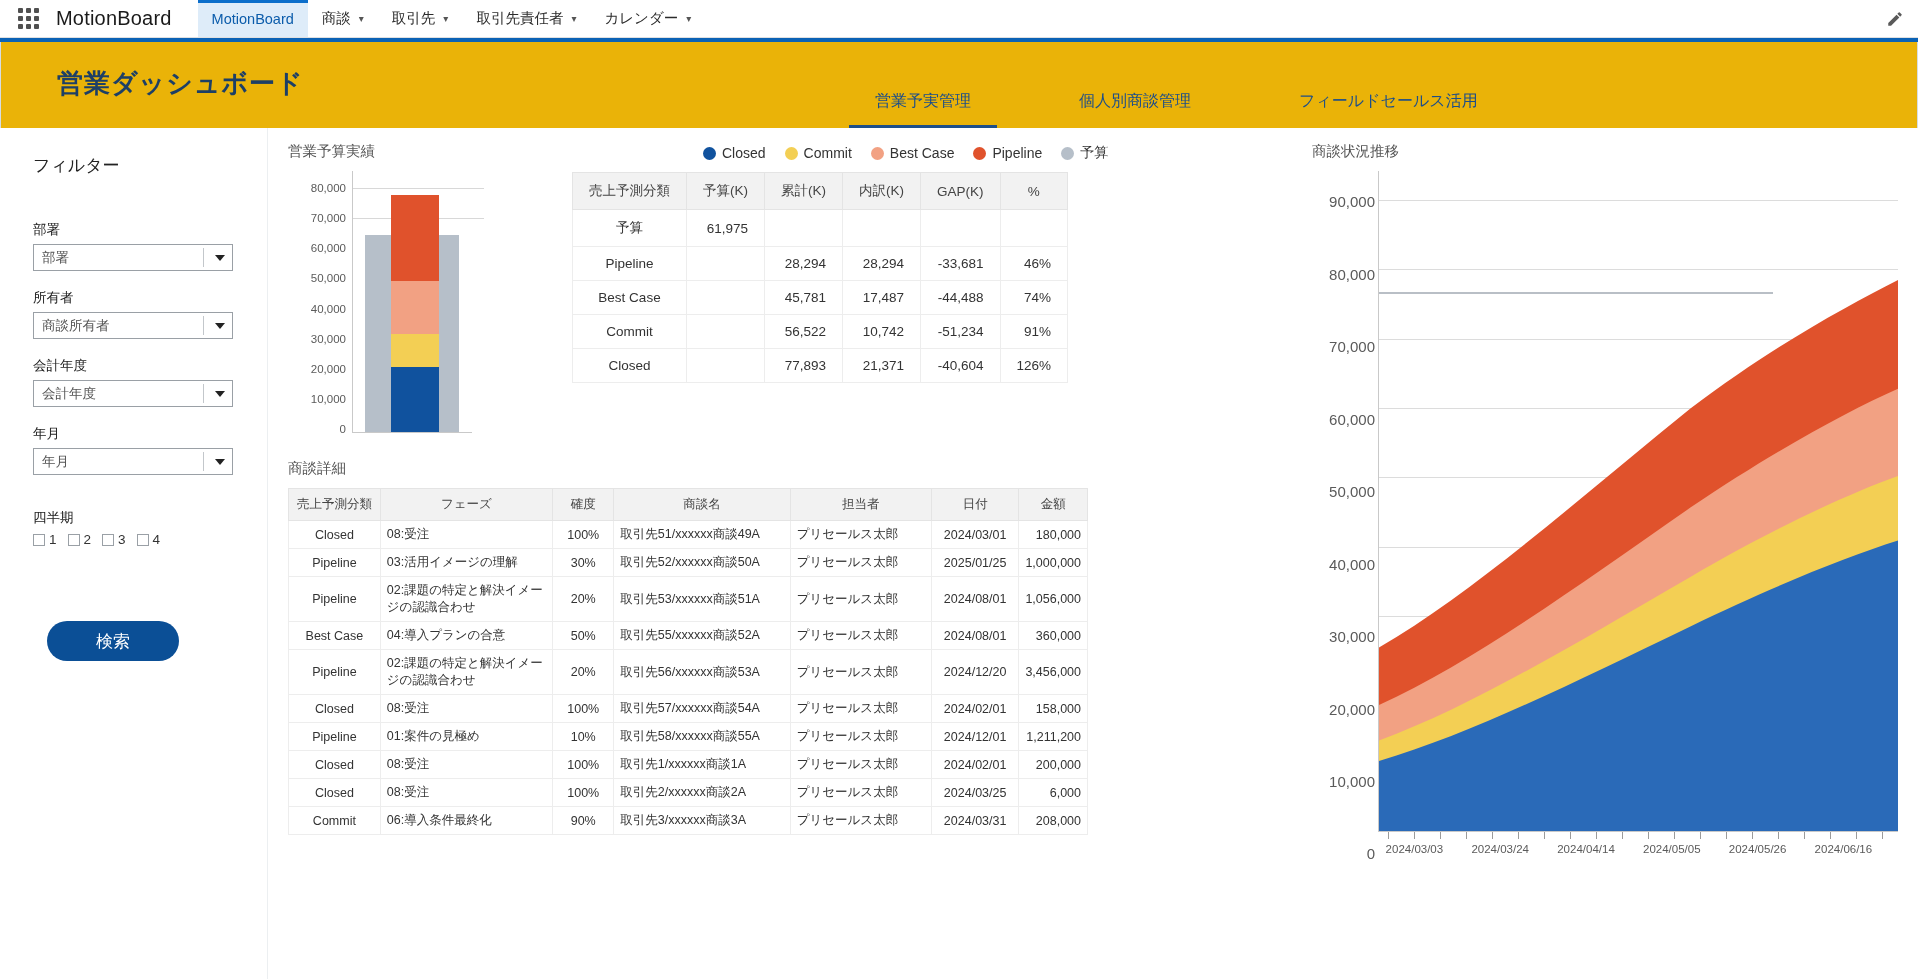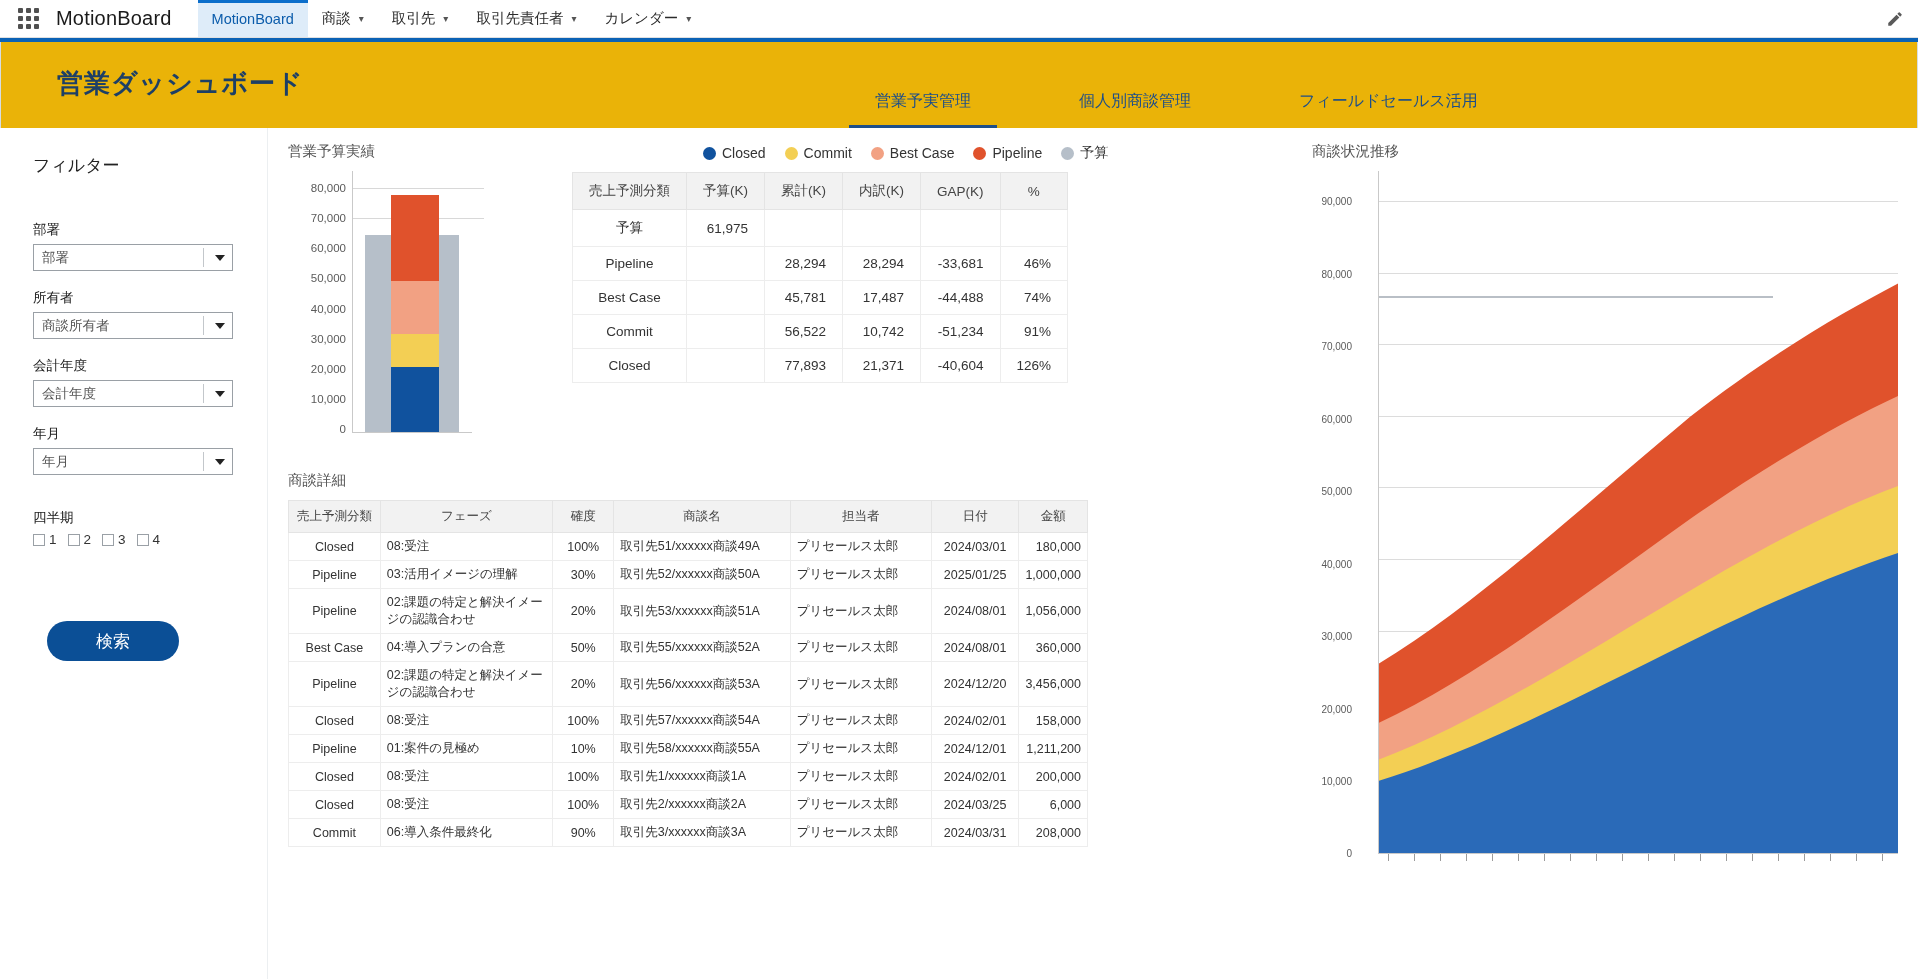--- a/index.html
+++ b/index.html
@@ -100,35 +100,35 @@
   .fctable th {
     background:#f2f2f2; color:#444; font-weight:normal; padding:9px 16px;
     border:1px solid #e4e4e4; white-space:nowrap;
   }
   .fctable td { padding:9px 16px; border:1px solid #ededed; text-align:right; color:#333; height:34px;}
   .fctable td.cat { text-align:center; }
   .fctable tr.total td { background:#7eb2e0; color:#fff; border-color:#7eb2e0; }
   .fctable tr.total td.cat { text-align:center; }
 
   
-  .detail { margin-top:38px; }
+  .detail { margin-top:26px; }
   .dtable { border-collapse:collapse; font-size:12.5px; width:800px; }
   .dtable th {
     background:#f2f2f2; color:#444; font-weight:normal; padding:7px 6px;
     border:1px solid #e4e4e4; white-space:nowrap;
   }
   .dtable td { border:1px solid #ededed; padding:5px 6px; color:#333; }
   .dtable td.c { text-align:center; }
   .dtable td.r { text-align:right; }
 
   
   .rightpanel { width:630px; padding:14px 20px 0 24px; }
   .areawrap { display:flex; height:690px; }
   .ayaxis { width:66px; position:relative; }
-  .ayaxis .t { position:absolute; right:26px; transform:translateY(-50%); font-size:10px; color:#5a5a5a; white-space:nowrap;}
+  .ayaxis .t { position:absolute; right:3px; transform:translateY(-50%); font-size:15px; color:#5a5a5a; white-space:nowrap;}
   .aplot { position:relative; flex:1; border-left:1px solid #c9c9c9; }
   .aplot .g { position:absolute; left:0; right:0; height:1px; background:#dcdcdc; }
   .refline { position:absolute; left:0; width:76%; height:2px; background:#b9bfc6; }
   .xticks { position:relative; height:8px; border-top:1px solid #c9c9c9; }
   .xticks i { position:absolute; top:0; width:1px; height:7px; background:#9b9b9b; }
   .xlabels { position:relative; height:22px; }
   .xlabels span { position:absolute; top:4px; transform:translateX(-50%); font-size:11.5px; color:#5a5a5a; white-space:nowrap;}
 </style>
 </head>
 <body>
@@ -524,17 +524,25 @@
             <i style="left:57%"></i>
           <i style="left:62%"></i>
             <i style="left:67%"></i>
             <i style="left:72%"></i>
             <i style="left:77%"></i>
           <i style="left:82%"></i>
             <i style="left:87%"></i>
             <i style="left:92%"></i>
             <i style="left:97%"></i>
         </div>
+        <div class="xlabels">
+          <span style="left:7%">2024/03/03</span>
+          <span style="left:23.5%">2024/03/24</span>
+          <span style="left:40%">2024/04/14</span>
+          <span style="left:56.5%">2024/05/05</span>
+          <span style="left:73%">2024/05/26</span>
+          <span style="left:89.5%">2024/06/16</span>
+        </div>
       </div>
     </div>
   </div>
 
 </div>
 
 </body></html>

